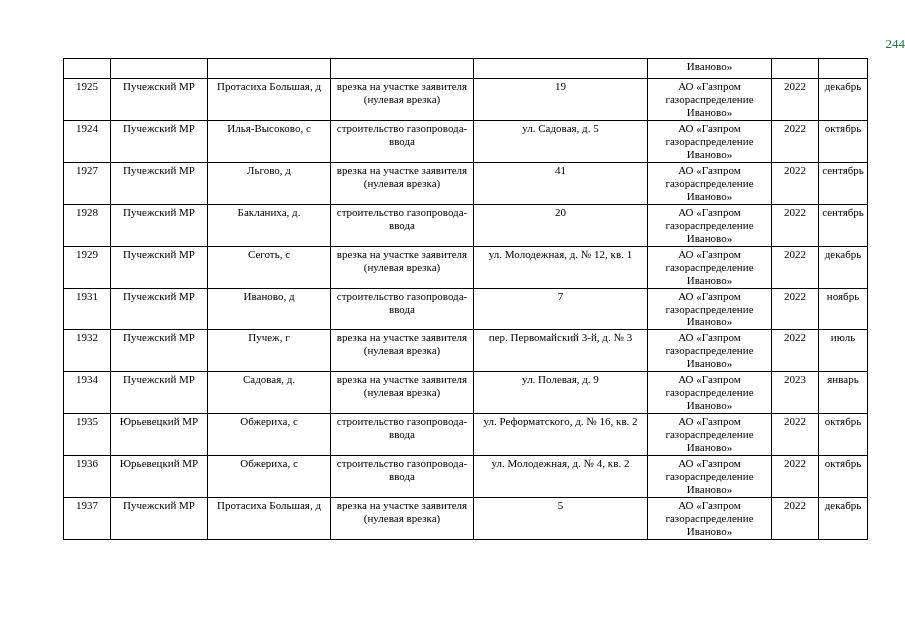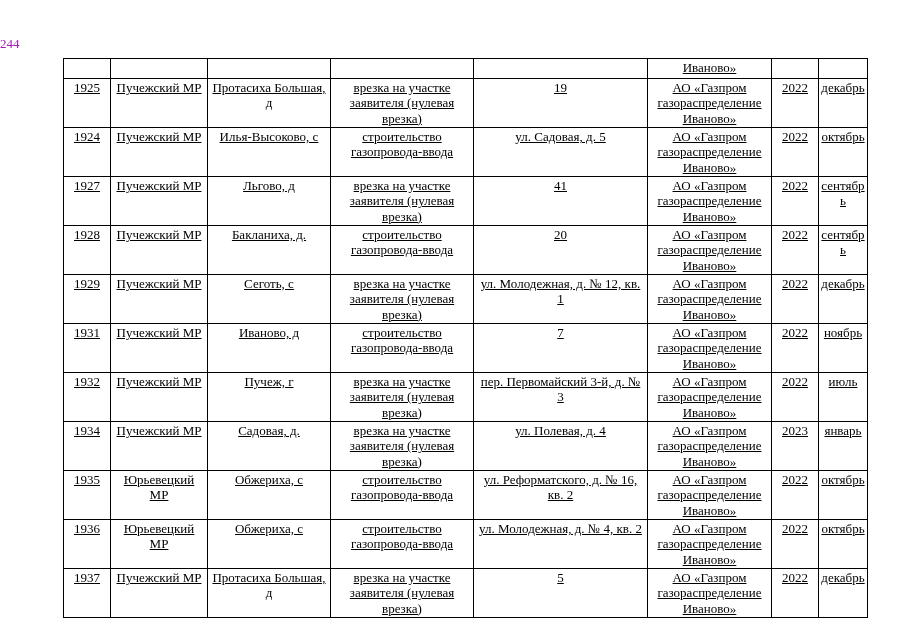--- a/index.html
+++ b/index.html
@@ -14,34 +14,33 @@
     background: #ffffff;
     font-family: "Liberation Serif", "DejaVu Serif", serif;
     color: #000000;
     overflow: hidden;
   }
   .page-number {
     position: absolute;
     top: 36px;
     left: 0;
     width: 905px;
-    text-align: left;
+    text-align: right;
     font-size: 13px;
-    color: #a21caf;
+    color: #15803d;
   }
   table.registry {
     position: absolute;
     top: 58px;
     left: 63px;
     width: 804px;
     border-collapse: collapse;
     table-layout: fixed;
-    font-size: 13px;
+    font-size: 11px;
     line-height: 1.18;
-    text-decoration: underline;
   }
   table.registry td {
     border: 1px solid #000000;
     text-align: center;
     vertical-align: top;
     padding: 1px 2px;
     overflow: hidden;
     word-wrap: break-word;
   }
   tr.cont-row td {
@@ -157,21 +156,21 @@
       <td>2022</td>
       <td>июль</td>
     </tr>
 
 
     <tr class="data-row">
       <td>1934</td>
       <td>Пучежский МР</td>
       <td>Садовая, д.</td>
       <td>врезка на участке заявителя (нулевая врезка)</td>
-      <td>ул. Полевая, д. 4</td>
+      <td>ул. Полевая, д. 9</td>
       <td>АО «Газпром газораспределение Иваново»</td>
       <td>2023</td>
       <td>январь</td>
     </tr>
 
     <tr class="data-row">
       <td>1935</td>
       <td>Юрьевецкий МР</td>
       <td>Обжериха, с</td>
       <td>строительство газопровода-ввода</td>

